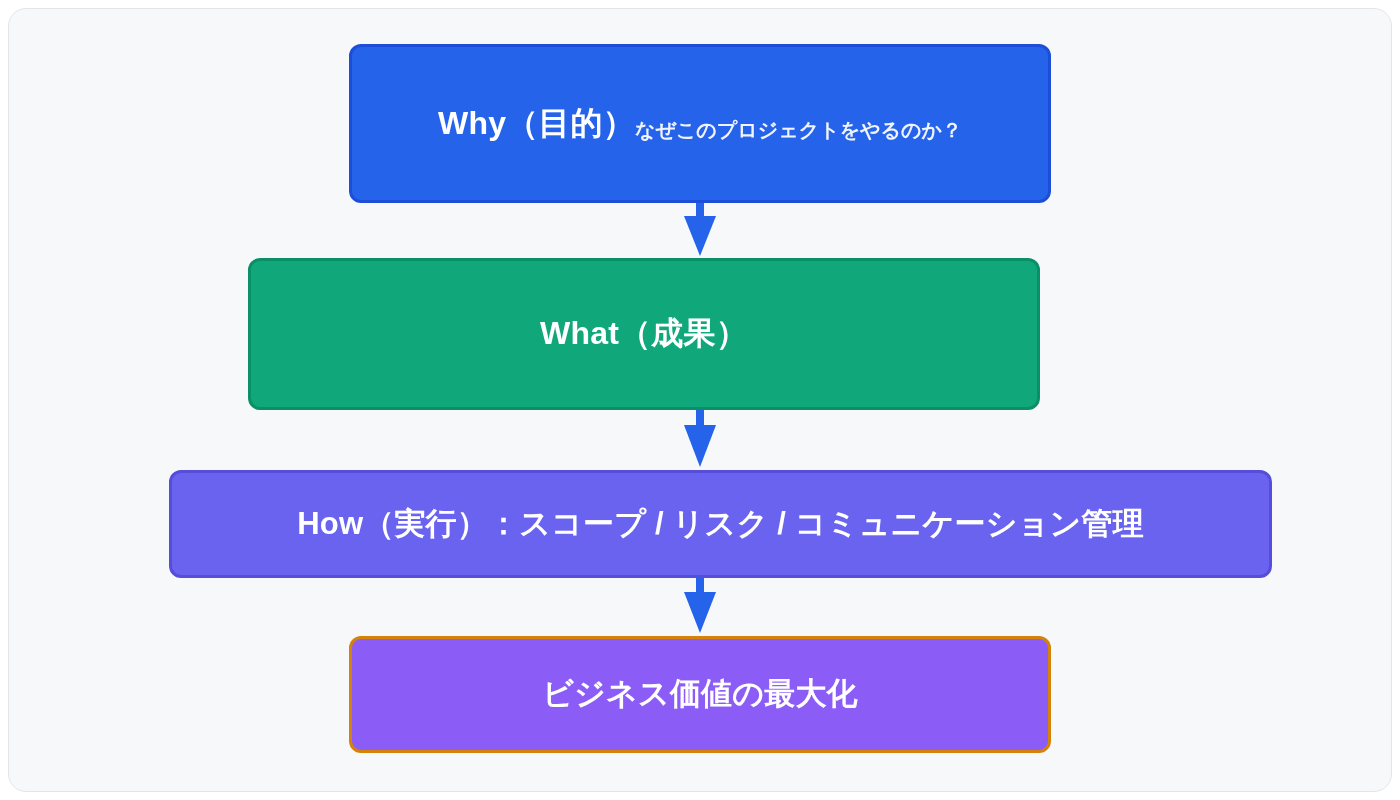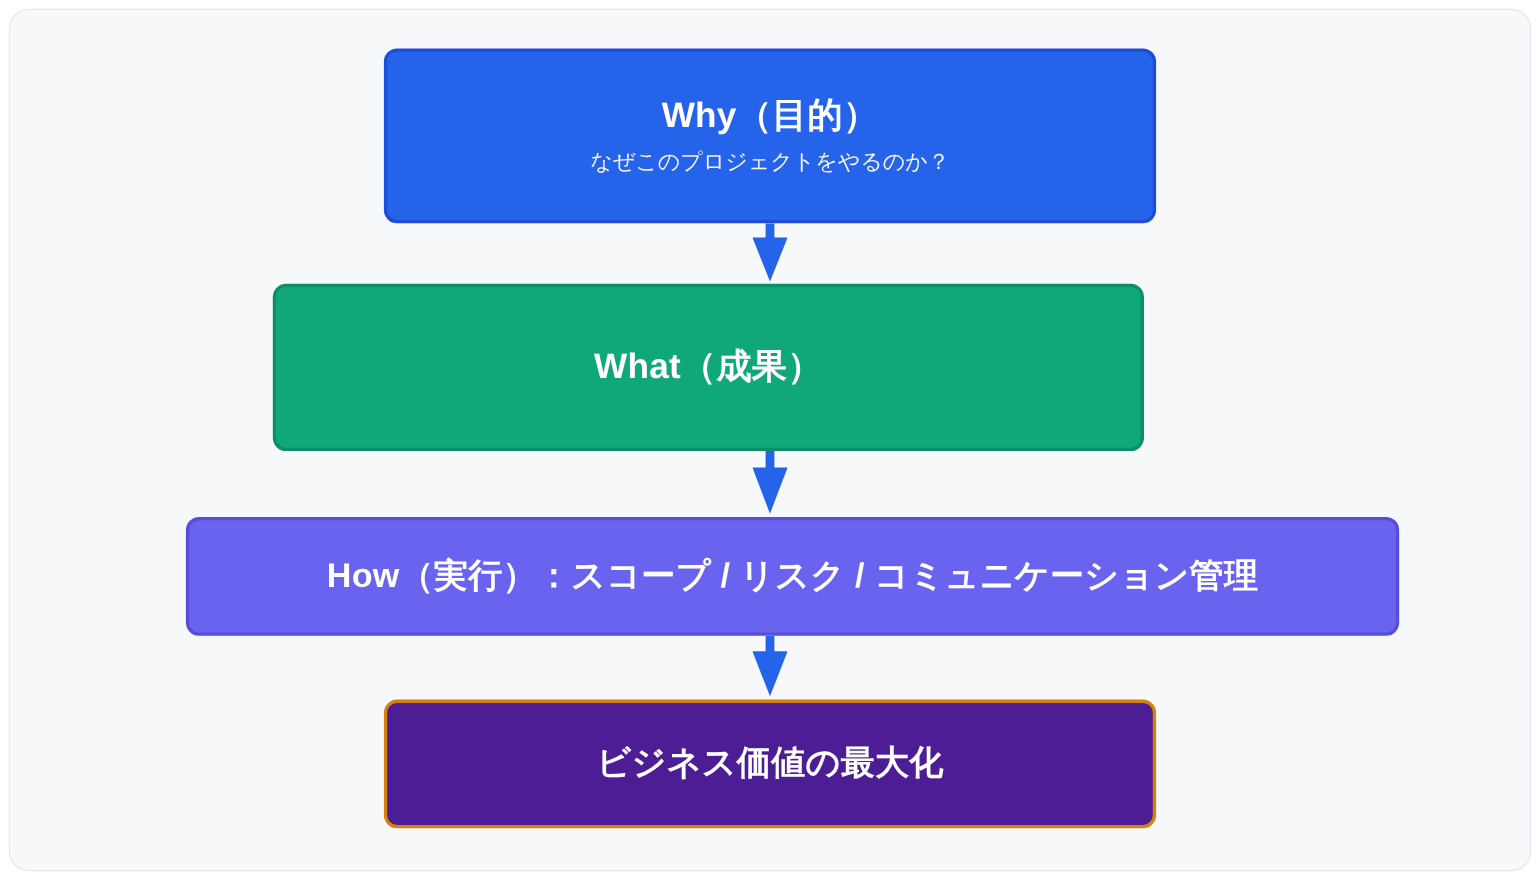--- a/index.html
+++ b/index.html
@@ -36,42 +36,41 @@
     position: absolute;
     left: 0;
     top: 0;
     width: 1400px;
     height: 800px;
   }
 
   .node {
     position: absolute;
     display: flex;
-    flex-direction: column;
     align-items: center;
     justify-content: center;
     border-radius: 12px;
     border-style: solid;
     border-width: 3px;
     text-align: center;
     padding: 4px 18px;
   }
 
   .node-title {
     color: #ffffff;
     font-weight: bold;
     font-size: 32px;
     line-height: 1.18;
     letter-spacing: 0.2px;
     white-space: nowrap;
   }
 
   .node-subtitle {
     color: rgba(255,255,255,0.93);
-    font-weight: normal;
+    font-weight: bold;
     font-size: 20px;
     line-height: 1.3;
     margin-top: 12px;
     white-space: nowrap;
   }
 
   
   .node.single .node-title { font-size: 31px; }
 
   
@@ -133,18 +132,18 @@
 
     <div class="node single" id="node-how" style="background:#6a63ef;border-color:#564ddb;margin-left:19px;">
       <div class="node-title">How（実行）：スコープ / リスク / コミュニケーション管理</div>
     </div>
 
     <svg class="arrow" id="arrow-3" viewBox="0 0 32 58" xmlns="http://www.w3.org/2000/svg">
       <rect x="12" y="0" width="8" height="21" fill="#2563eb"></rect>
       <polygon points="0,14 32,14 16,55" fill="#2563eb"></polygon>
     </svg>
 
-    <div class="node single" id="node-value" style="background:#4c1d95;border-color:#d4820a;">
+    <div class="node single" id="node-value" style="background:#8b5cf6;border-color:#d4820a;">
       <div class="node-title">ビジネス価値の最大化</div>
     </div>
 
   </div>
 </div>
 
 </body></html>

